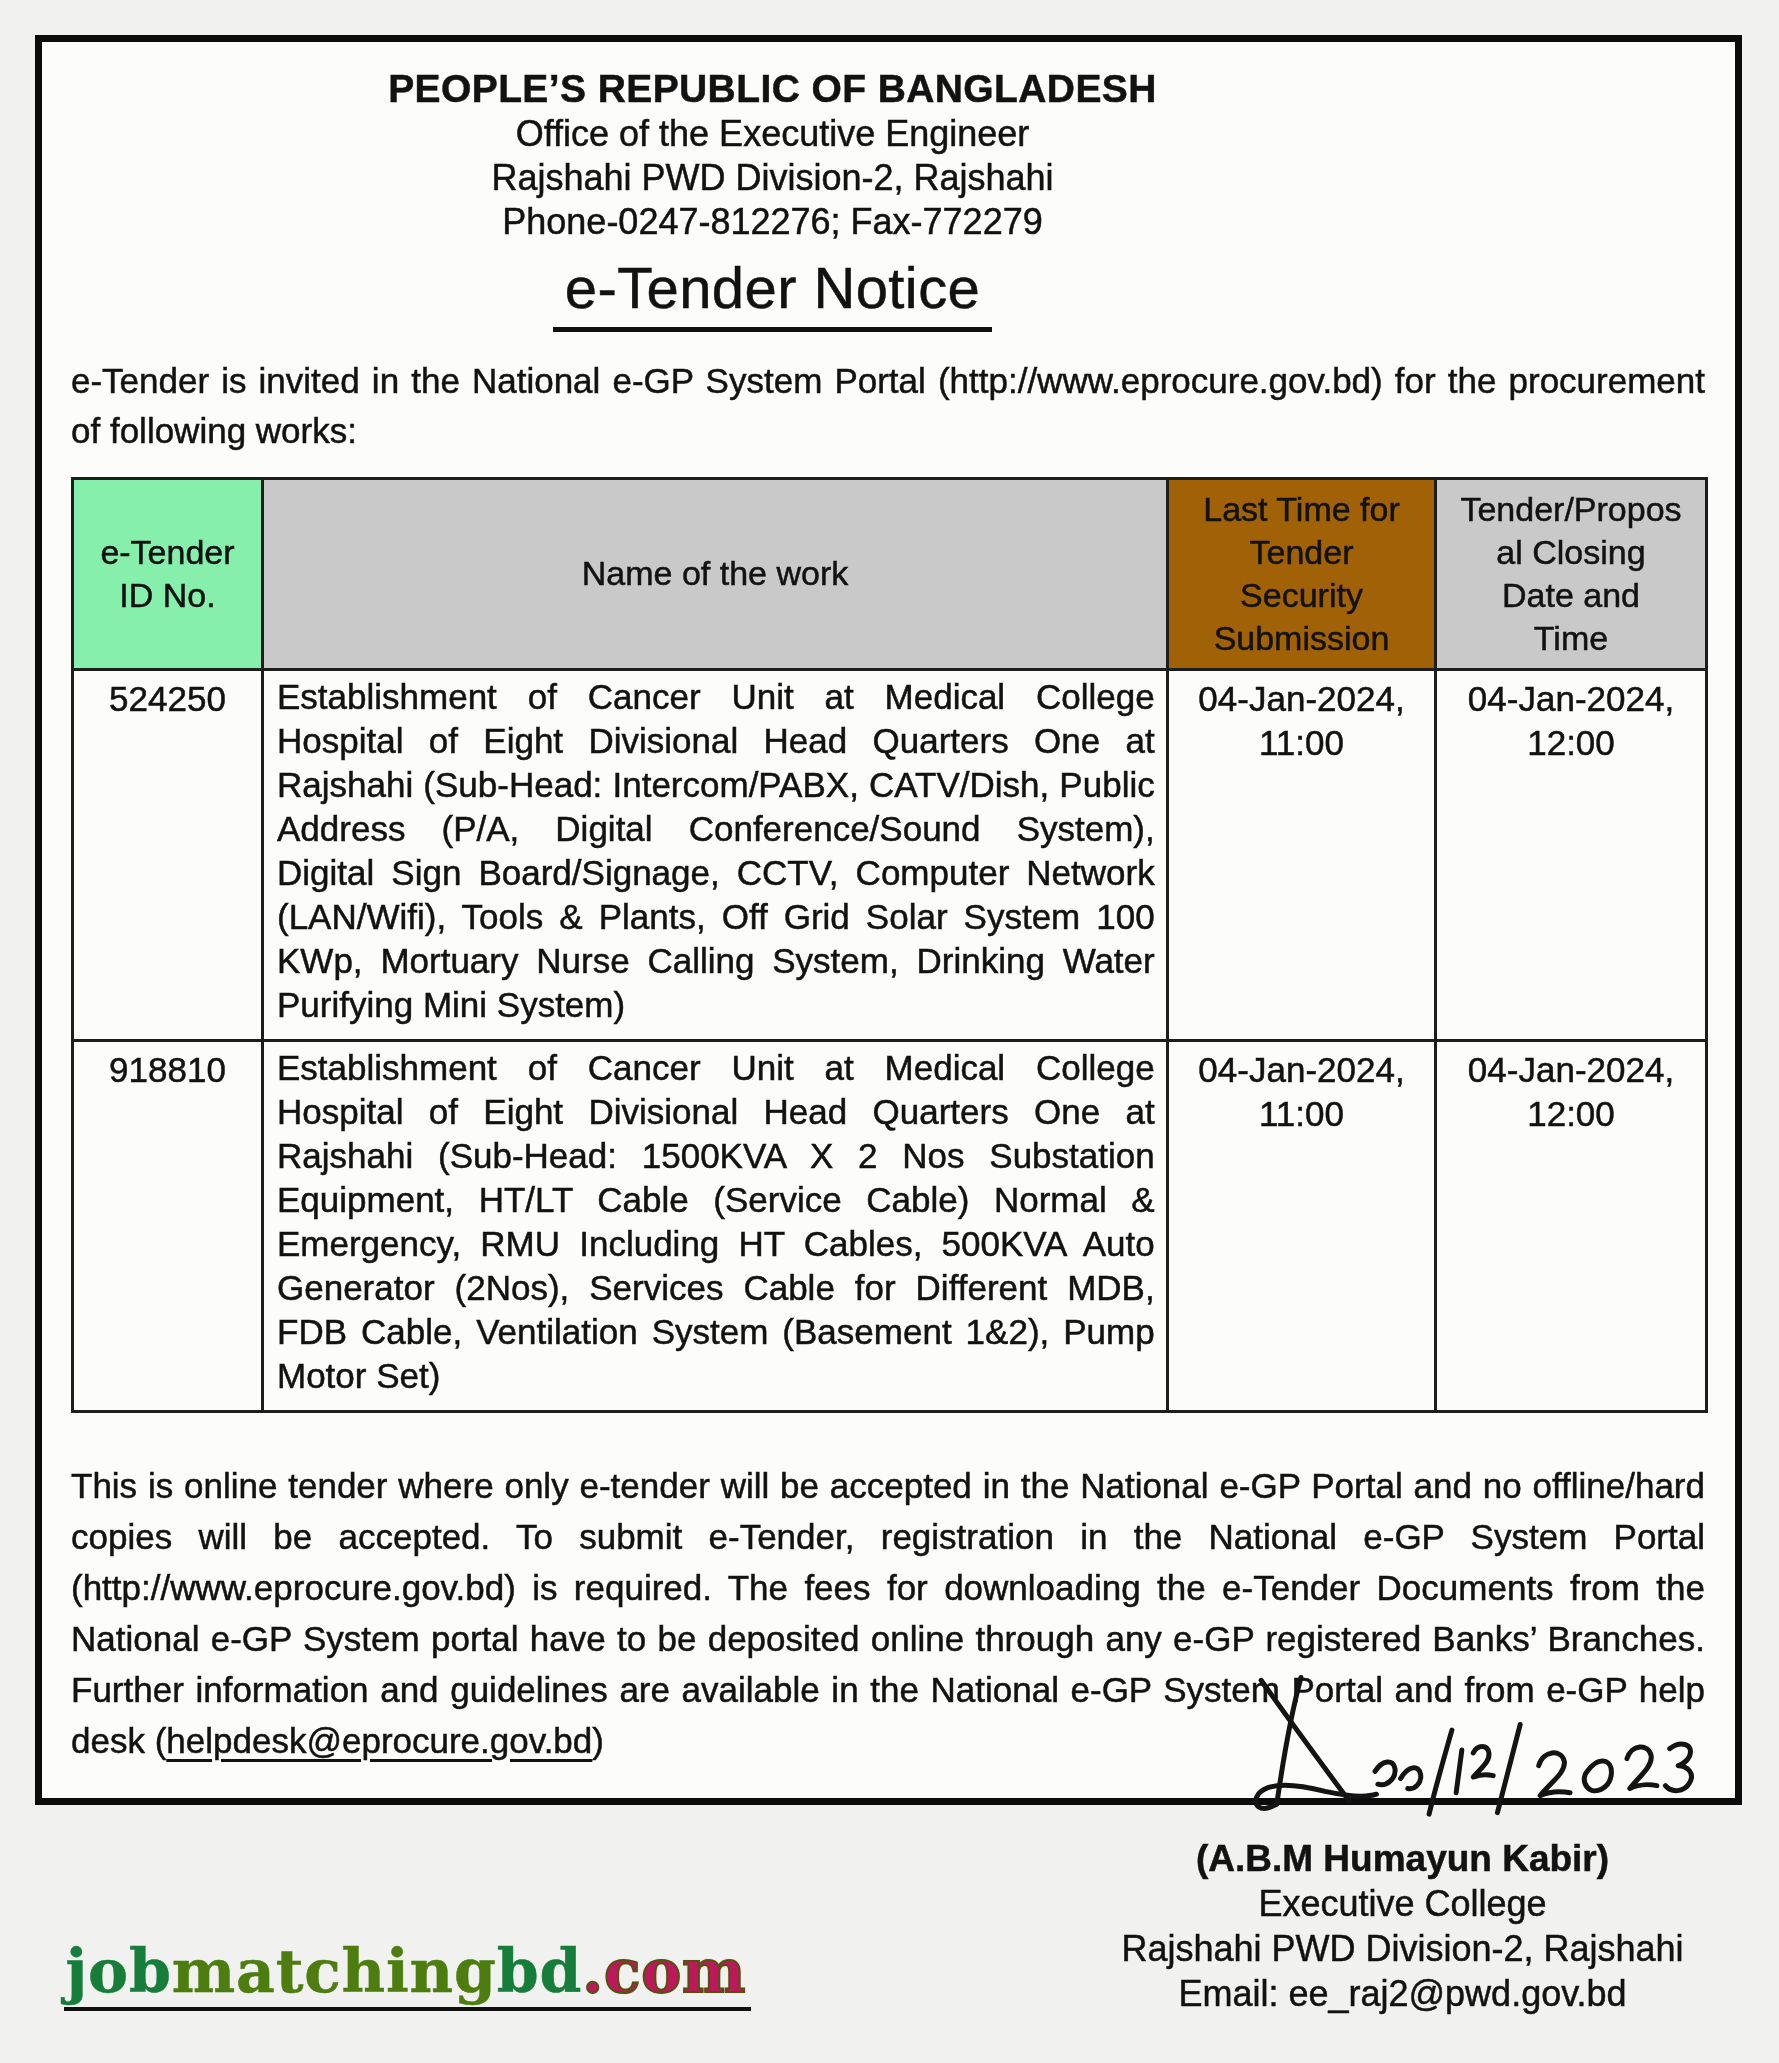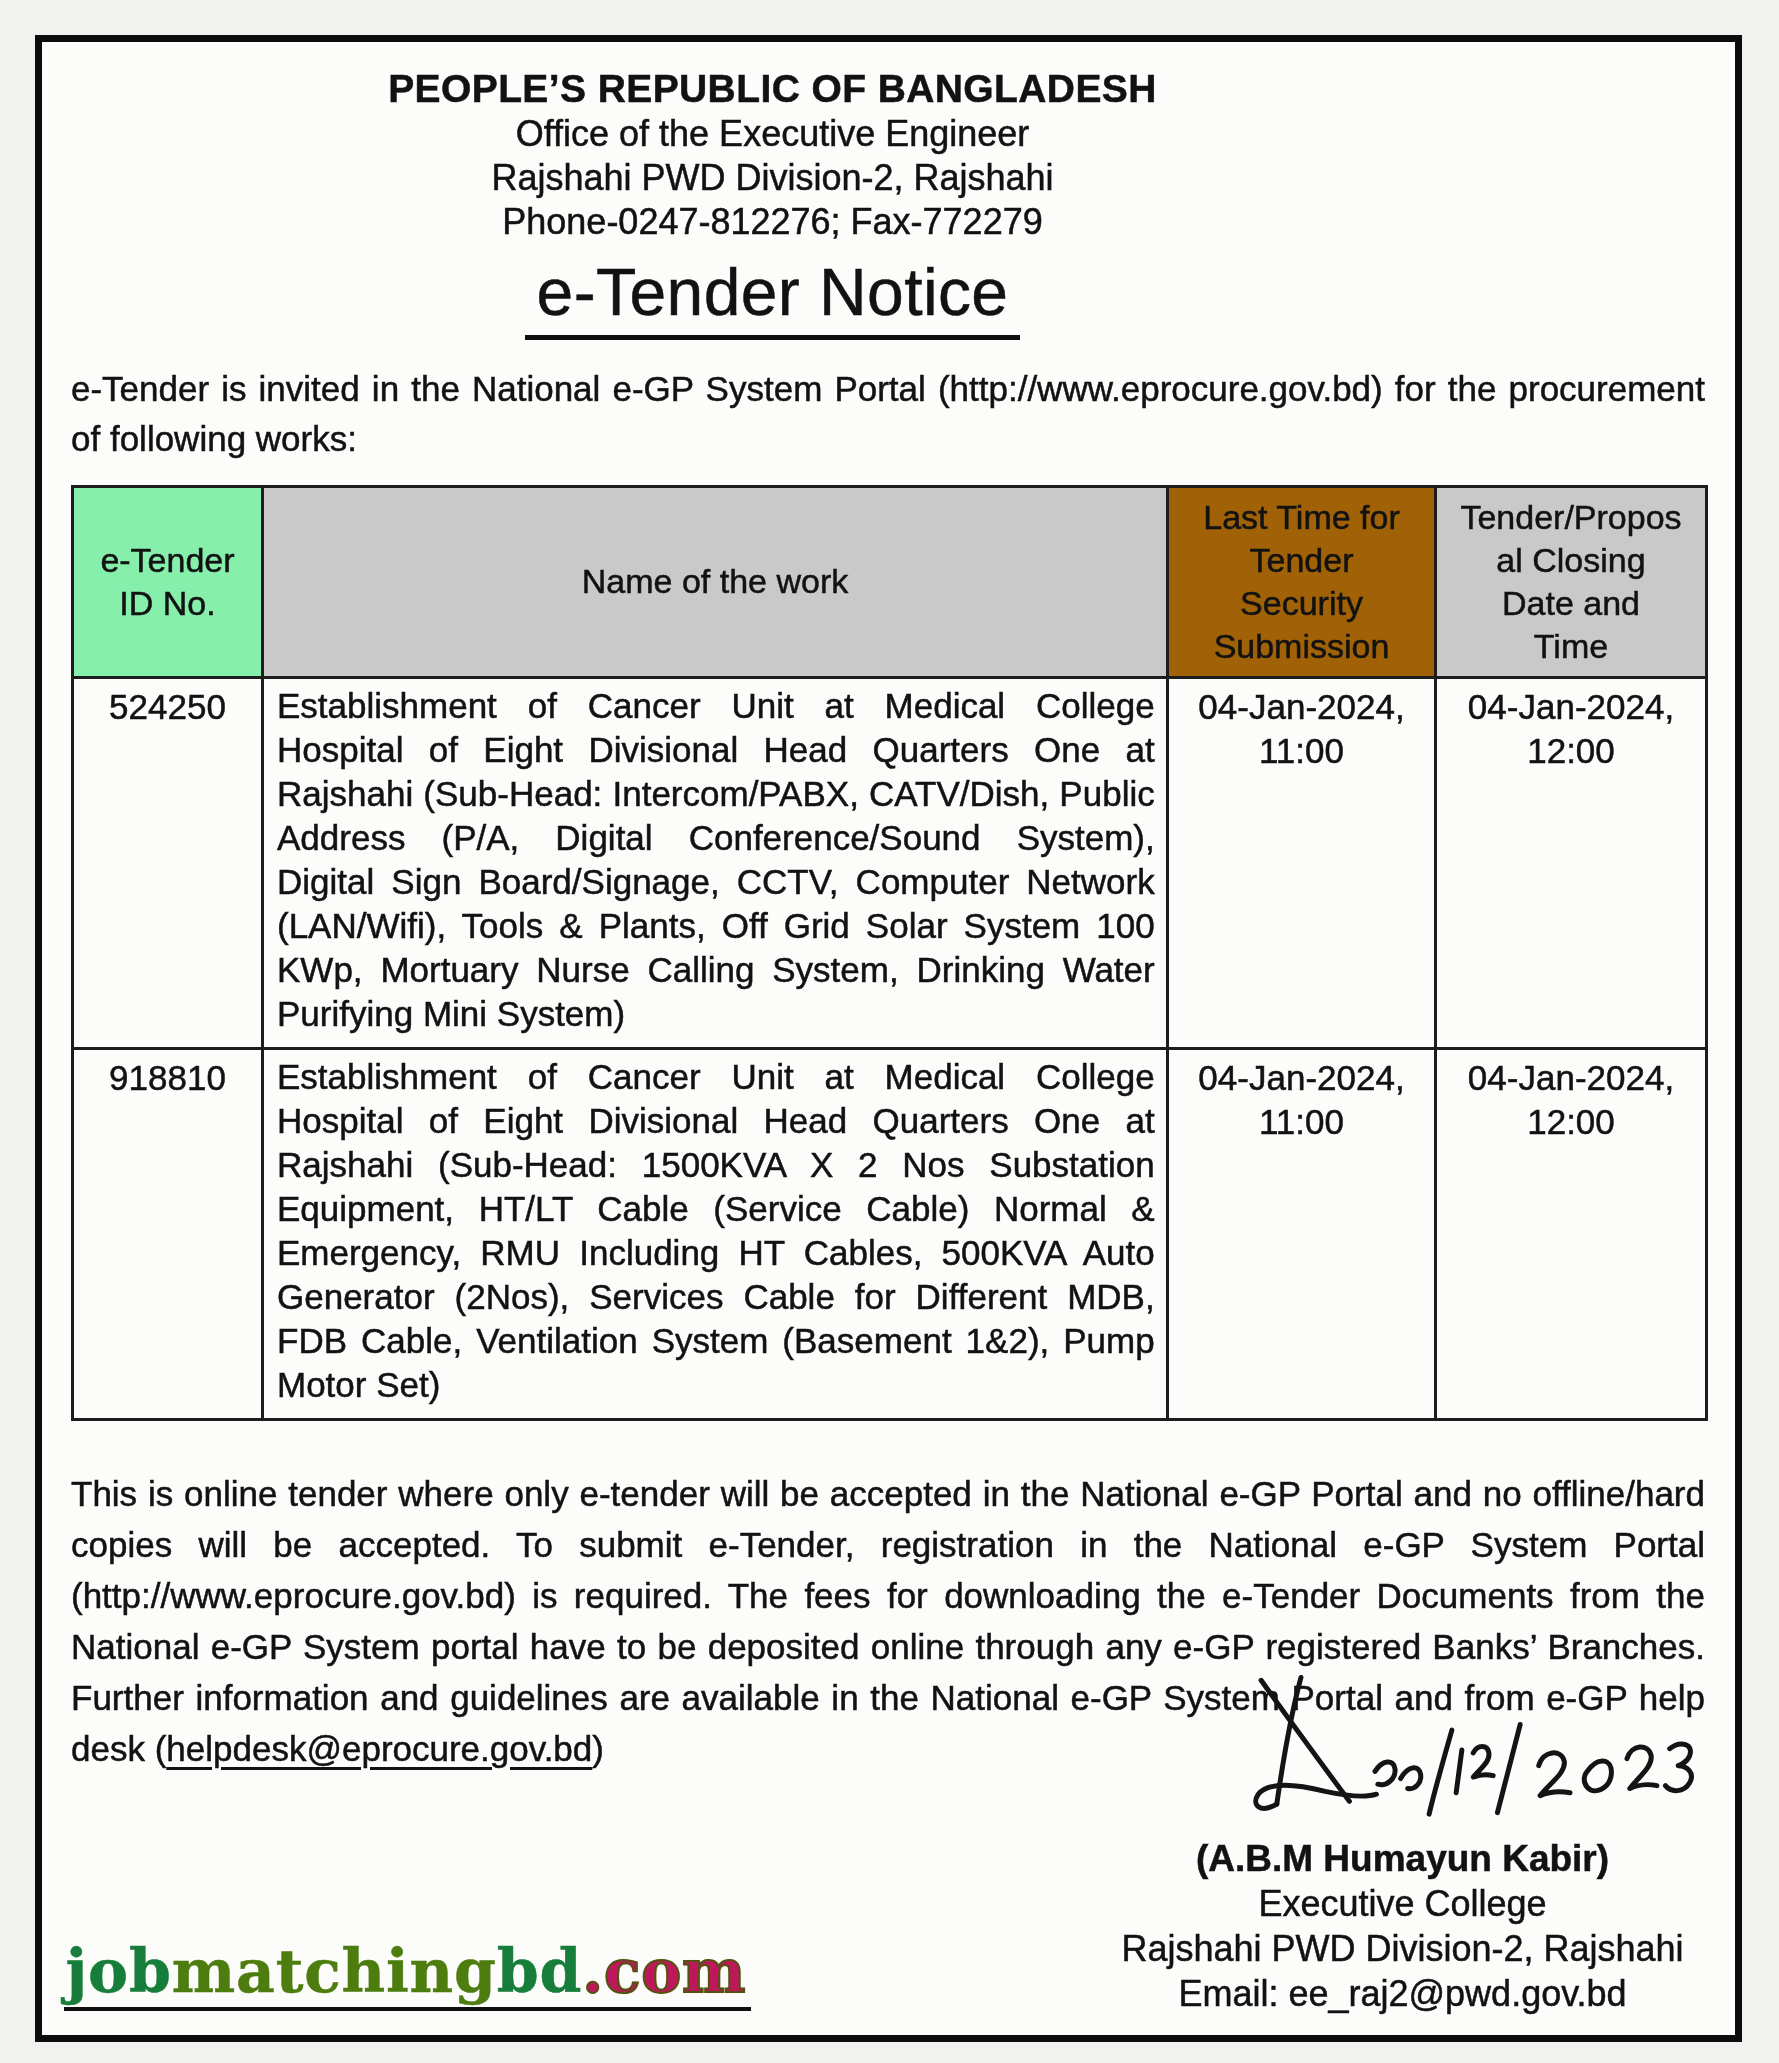--- a/index.html
+++ b/index.html
@@ -3,34 +3,34 @@
 <meta charset="utf-8">
 <style>
   html,body{margin:0;padding:0;}
   body{
     width:1780px;height:2064px;position:relative;
     background:#f1f1ef;
     font-family:"Liberation Sans", sans-serif;
     color:#121212;
   }
   .doc{
-    position:absolute;left:35px;top:35px;width:1707px;height:2007px;
+    position:absolute;left:35px;top:35px;width:1707px;height:1770px;
     box-sizing:border-box;border:7.3px solid #0c0c0c;background:#fcfcfa;
   }
   .content{
     position:absolute;inset:0;padding:13px 30px 0 29px;
     -webkit-text-stroke:0.5px currentColor;
   }
   
   .head-wrap{width:1403px;text-align:center;margin-top:9.7px;}
   .org{font-size:39px;font-weight:bold;line-height:47px;letter-spacing:0.4px;}
   .sub{font-size:36px;line-height:44px;}
   .title-wrap{width:1403px;text-align:center;margin-top:14.5px;}
   .title{
-    display:inline-block;font-size:66px;line-height:1.04;font-weight:normal;
+    display:inline-block;font-size:58px;line-height:1.04;font-weight:normal;
     border-bottom:5.6px solid #101010;padding:0 11.3px 8px;
     letter-spacing:0.4px;
   }
   .intro{
     margin:24px 0 0;font-size:35px;line-height:50px;text-align:justify;
   }
   
   table{
     border-collapse:collapse;table-layout:fixed;width:1635px;margin-top:21px;
   }

